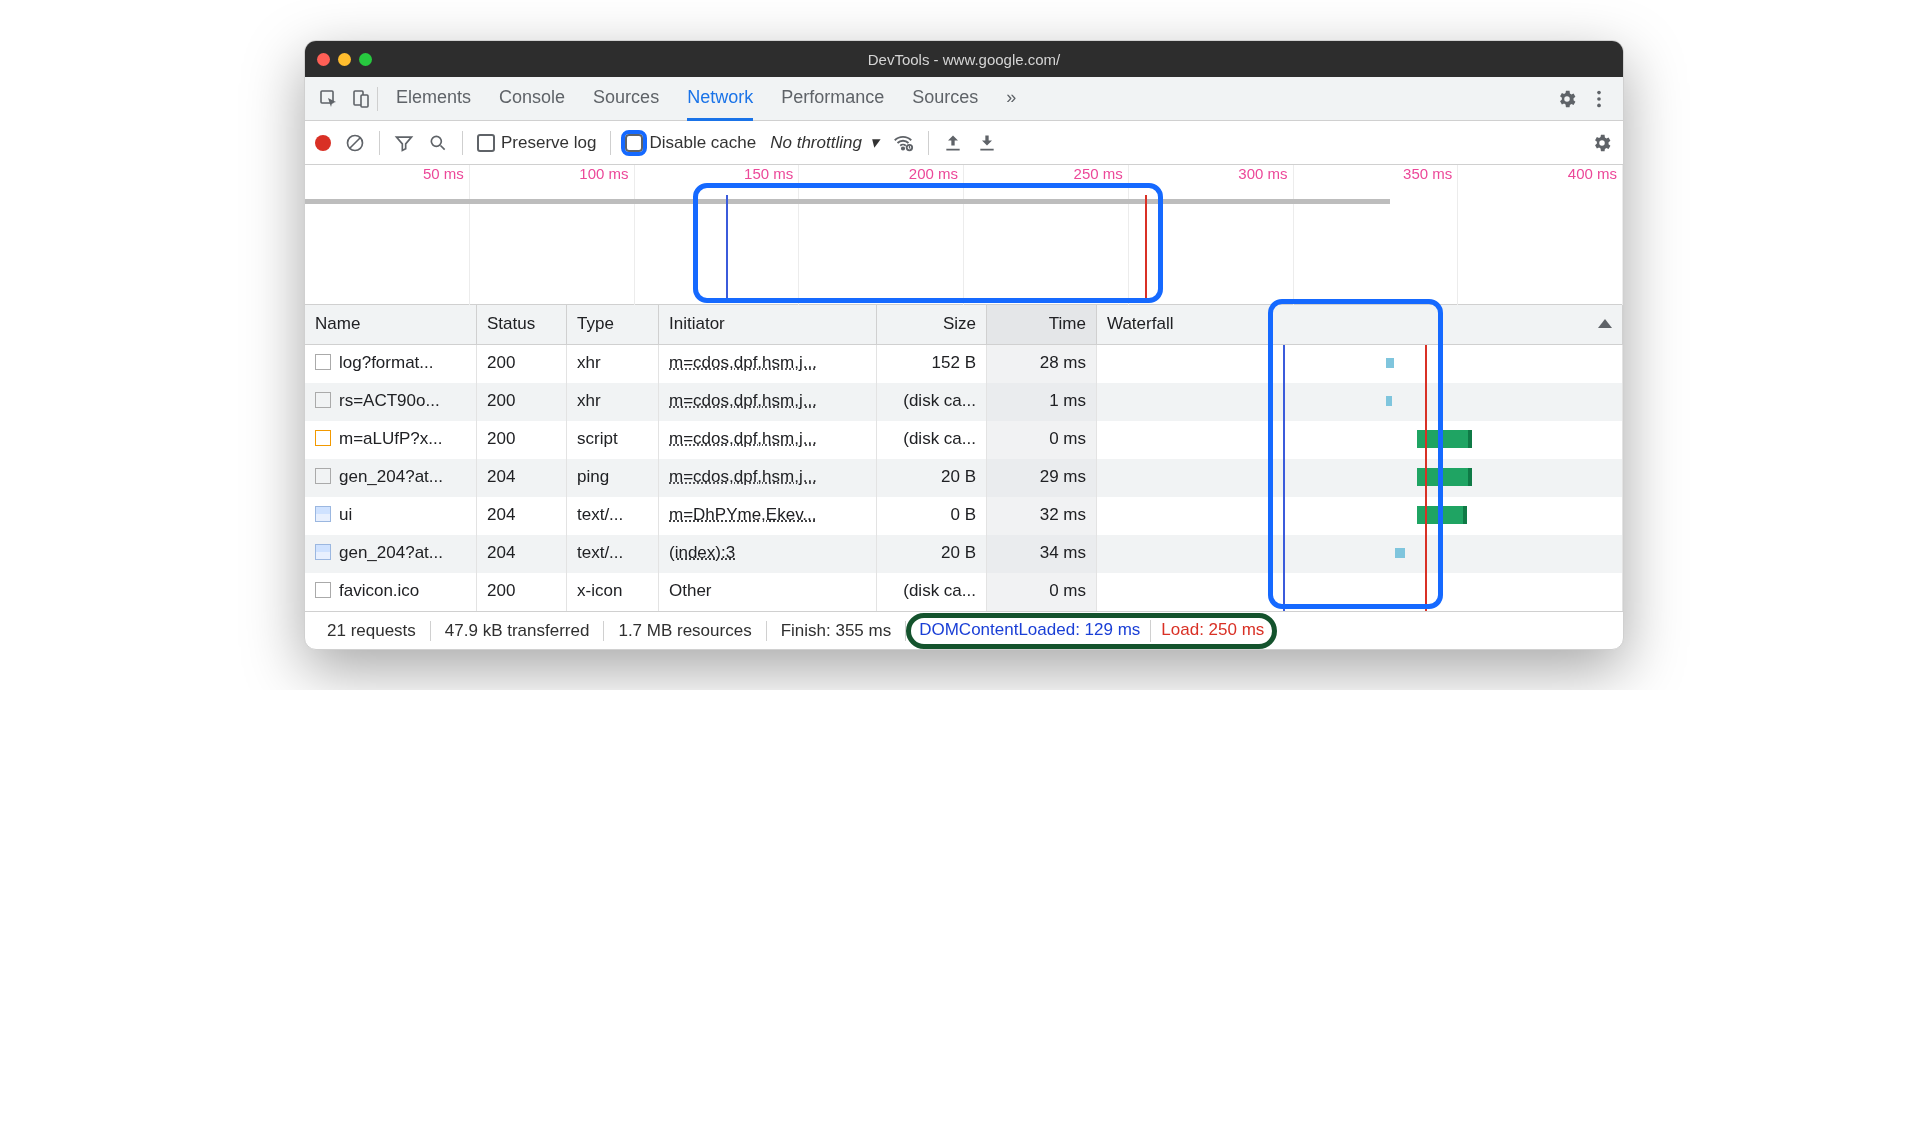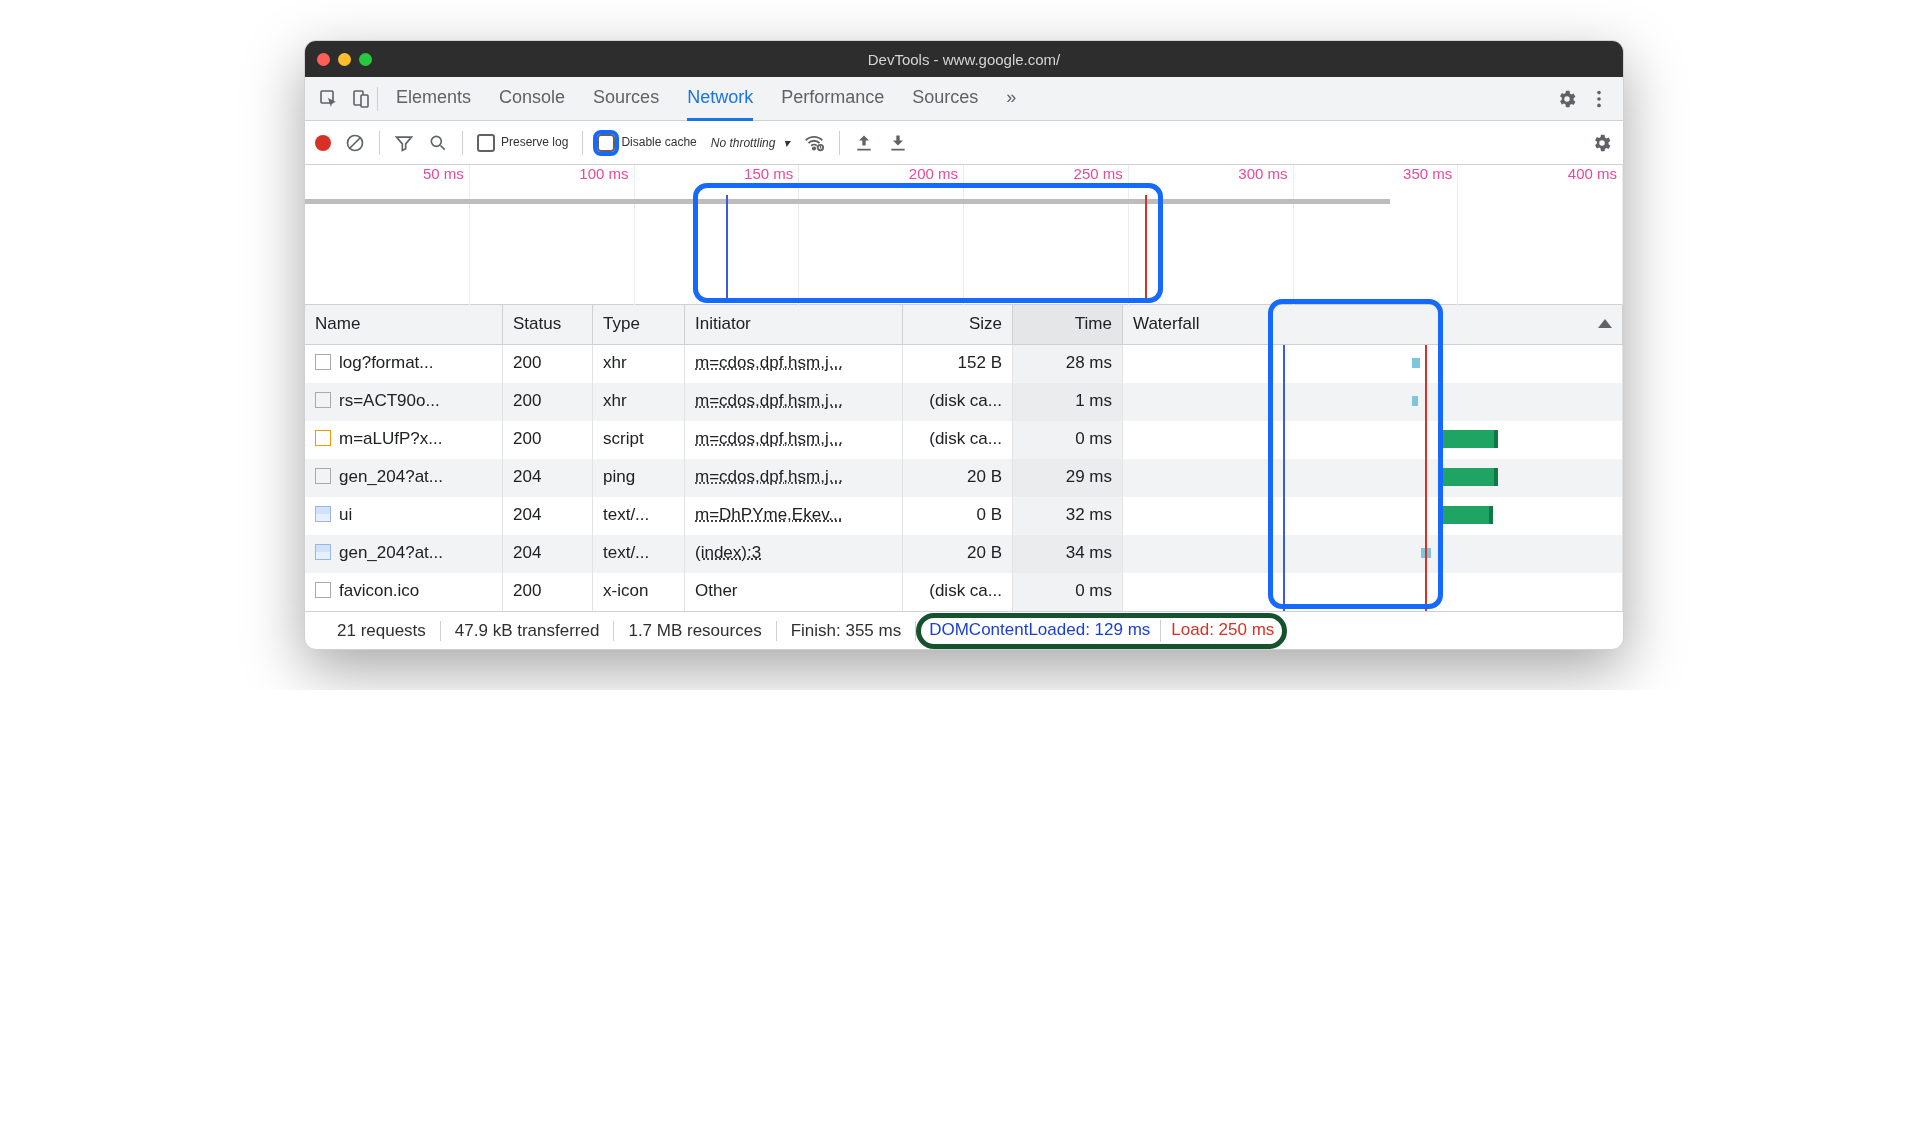--- a/index.html
+++ b/index.html
@@ -37,41 +37,41 @@
     display:flex; align-items:center; height:44px;
     border-bottom:1px solid #d0d0d0; background:#f1f3f4; padding:0 8px;
   }
   .tabbar .iconbtn { width:32px; height:32px; display:flex;align-items:center;justify-content:center; color:#5f6368;}
   .tabs { display:flex; gap:28px; margin-left:18px; font-size:18px; color:#5f6368;}
   .tab { padding:10px 0; cursor:pointer;}
   .tab.active { color:#1a73e8; border-bottom:3px solid #1a73e8; margin-bottom:-1px;}
   .spacer { flex:1; }
   .toolbar {
     display:flex; align-items:center; height:44px; border-bottom:1px solid #d0d0d0;
-    padding:0 10px; gap:14px; font-size:12px; color:#333;
+    padding:0 10px; gap:14px; font-size:17px; color:#333;
   }
   .recdot{width:16px;height:16px;border-radius:50%;background:#d93025;}
   .icon{display:inline-flex;align-items:center;justify-content:center;color:#5f6368;}
   .chk{width:18px;height:18px;border:2px solid #5f6368;border-radius:3px;display:inline-block;vertical-align:middle;margin-right:6px;}
   .chk.hl{outline:4px solid #1569ff;border-radius:4px;}
   .divider{width:1px;height:24px;background:#cfcfcf;}
   .throttle{display:flex;align-items:center;gap:8px;color:#333;font-style:italic;}
   .timeline{position:relative;height:140px;border-bottom:1px solid #d0d0d0;}
   .ruler{display:flex;height:26px;font-size:15px;color:#ec4899;justify-content:flex-end;}
   .ruler div{flex:1;text-align:right;padding-right:6px;position:relative;}
   .ruler div::after{content:"";position:absolute;right:0;top:0;width:1px;height:140px;background:#ececec;}
   .overview{position:absolute;top:34px;left:0;right:0;height:5px;background:#bdbdbd;}
   .hlbox{position:absolute;border:5px solid #1569ff;border-radius:14px;}
   .vline{position:absolute;top:30px;bottom:6px;width:2px;}
   .vline.blue{background:#3b5bdb;}
   .vline.red{background:#d93025;}
   
   .headers{display:flex;height:40px;border-bottom:1px solid #d0d0d0;background:#f1f3f4;font-size:17px;color:#202124;}
   .headers>div{padding:9px 10px;border-right:1px solid #d0d0d0;overflow:hidden;white-space:nowrap;}
-  .col-name{width:198px;}
+  .col-name{width:172px;}
   .col-status{width:90px;}
   .col-type{width:92px;}
   .col-init{width:218px;}
   .col-size{width:110px;text-align:right;}
   .col-time{width:110px;text-align:right;background:#e4e6e8;}
   .col-water{flex:1;position:relative;}
   .sorttri{position:absolute;right:10px;top:14px;width:0;height:0;border-left:7px solid transparent;border-right:7px solid transparent;border-bottom:9px solid #5f6368;}
   
   .rows .row{display:flex;height:38px;font-size:17px;color:#202124;}
   .rows .row:nth-child(even){background:#f1f3f4;}
@@ -79,21 +79,21 @@
   .rows .col-init{text-decoration:underline dotted;}
   .fileicon{display:inline-block;width:16px;height:16px;border:1px solid #aaa;margin-right:8px;vertical-align:-2px;}
   .fileicon.orange{border-color:#f29900;}
   .fileicon.img{background:linear-gradient(180deg,#cfe2ff 50%,#e8f0fe 50%);border-color:#9bb7e0;}
   .rows .col-time{background:rgba(228,230,232,0.5);}
   .wf-hl{position:absolute;border:5px solid #1569ff;border-radius:14px;}
   
   .rows .row .col-water{padding:0;position:relative;}
   .rows .row .wfbar{position:absolute;top:13px;height:10px;}
   
-  .status{display:flex;height:38px;border-top:1px solid #d0d0d0;align-items:center;font-size:17px;color:#303030;padding:0 18px;}
+  .status{display:flex;height:38px;border-top:1px solid #d0d0d0;align-items:center;font-size:17px;color:#303030;padding:0 8px;}
   .status>span{padding:0 14px;border-right:1px solid #d0d0d0;}
   .status>span:last-child{border:none;}
   .status .dcl{color:#1a3fd6;}
   .status .load{color:#d93025;}
   .status-hl{border:5px solid #14532d;border-radius:22px;padding:2px 8px;display:flex;align-items:flex-start;}
   .status-hl>span{border:none!important;}
   svg{display:block;}
 </style>
 </head>
 <body>

